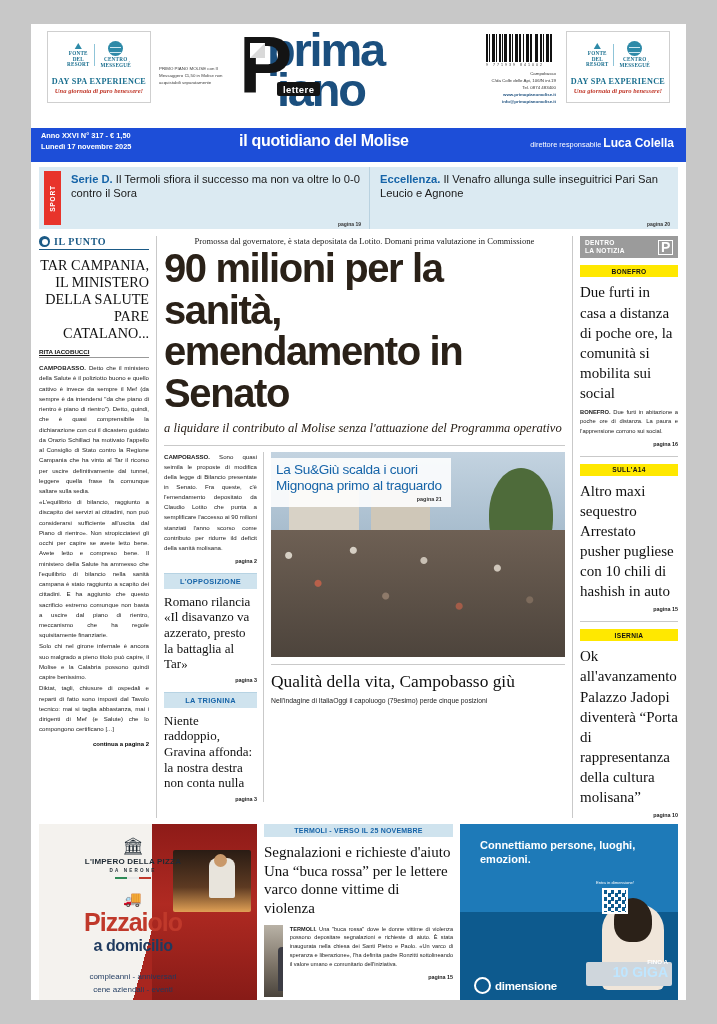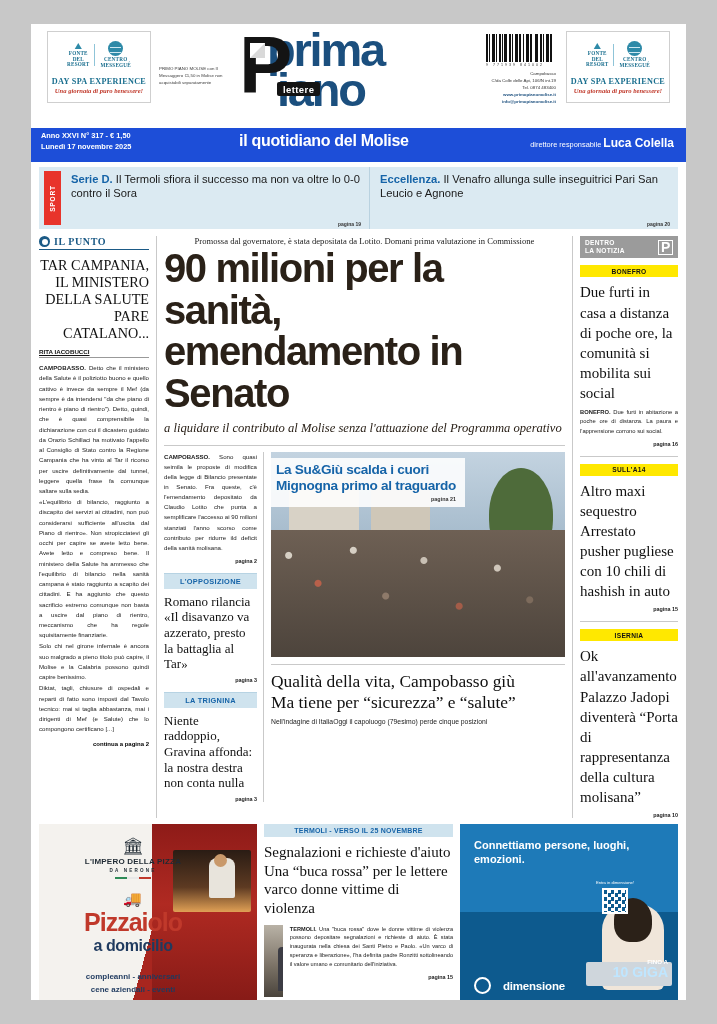--- a/index.html
+++ b/index.html
@@ -213,21 +213,21 @@
       radial-gradient(circle at 64% 60%, #a35c48 0 3px, transparent 4px),
       radial-gradient(circle at 77% 30%, #cfc6ba 0 3px, transparent 4px),
       radial-gradient(circle at 88% 55%, #7d6b5c 0 3px, transparent 4px),
       linear-gradient(#6e6054, #4d443c);
   }
   .photo-overlay {
     position: absolute; left: 0; top: 6px; padding: 4px 9px 5px 5px;
     background: rgba(255,255,255,.88);
   }
   .photo-overlay .t {
-    font-size: 13.6px; font-weight: bold; color: #1664a8;
+    font-size: 13.6px; font-weight: normal; color: #1664a8;
     line-height: 1.2; letter-spacing: -.3px;
   }
   .photo-overlay .p { font-size: 5.4px; font-weight: bold; text-align: right; color: #333; margin-top: 2px; }
 
   .qual {
     border-top: 1px solid #c9c9c9; margin-top: 7px; padding-top: 6px;
   }
   .qual-title {
     font-family: "Liberation Serif", serif; font-size: 17.4px;
     line-height: 1.22; color: #111;
@@ -289,21 +289,21 @@
     position: absolute; left: 34px; top: 14px; width: 120px; text-align: center;
   }
   .pz-col-icon { font-size: 17px; color: #1f2a33; line-height: 1; }
   .pz-brand { font-size: 8px; font-weight: bold; color: #1f2a33; letter-spacing: .2px; margin-top: 2px; }
   .pz-brand2 { font-size: 4.6px; font-weight: bold; color: #1f2a33; letter-spacing: 2.2px; margin-top: 2px; }
   .pz-flag { width: 36px; height: 2px; margin: 4px auto 0;
     background: linear-gradient(90deg, #2e8b57 33%, #e8e8e8 33% 66%, #c0392b 66%); }
   .pz-truck { font-size: 15px; color: #c0392b; margin-top: 12px; line-height: 1; }
   .pz-main { font-size: 25px; font-weight: bold; color: #c0392b; letter-spacing: -1px; line-height: 1; margin-top: 4px; }
   .pz-main2 { font-size: 16px; font-weight: bold; color: #1f3a5f; letter-spacing: -.4px; margin-top: 2px; }
-  .pz-list { font-size: 8px; font-weight: bold; color: #1f3a5f; line-height: 1.6; margin-top: 16px; }
+  .pz-list { font-size: 8px; font-weight: normal; color: #1f3a5f; line-height: 1.6; margin-top: 16px; }
 
   .termoli { flex: 1; padding: 0 7px; }
   .tbar {
     background: #cfe3ee; color: #1664a8; text-align: center;
     font-size: 7px; font-weight: bold; padding: 3px 0; letter-spacing: .2px;
   }
   .t-title {
     font-family: "Liberation Serif", serif; font-size: 15px;
     line-height: 1.24; color: #111; margin-top: 6px;
   }
@@ -318,21 +318,21 @@
     background:#3c3c44; border-radius:4px 4px 0 0;
   }
   .t-body { flex: 1; font-size: 5.6px; line-height: 1.6; text-align: justify; color: #1a1a1a; }
 
   .dimen {
     width: 218px; height: 200px; position: relative; overflow: hidden;
     background: linear-gradient(#1e7ab8 0 44%, #0d5a8e 44% 100%);
     color: #fff;
   }
   .dimen .slogan {
-    position: absolute; left: 14px; top: 14px; width: 170px;
+    position: absolute; left: 20px; top: 14px; width: 170px;
     font-size: 11px; font-weight: bold; line-height: 1.3;
   }
   .dimen .personwrap {
     position: absolute; right: 0; bottom: 34px; width: 118px; height: 112px;
     overflow: hidden;
   }
   .dimen .person {
     position: absolute; right: 14px; bottom: 0; width: 62px; height: 86px;
     background: #f0e6da; border-radius: 26px 26px 6px 6px;
   }
@@ -347,21 +347,21 @@
   .dimen .qrbox {
     position: absolute; left: 134px; top: 56px;
     width: 42px; text-align: center;
   }
   .dimen .qrlabel { font-size: 4.2px; line-height: 1.3; margin-bottom: 2px; }
   .dimen .qr { width: 26px; height: 26px; background:
       repeating-conic-gradient(#fff 0 25%, #0d5a8e 0 50%) 0 0/7px 7px;
     margin: 0 auto; border: 2px solid #fff; }
   .dimen .logo {
     position: absolute; left: 14px; bottom: 30px;
-    display: flex; align-items: center; gap: 12px;
+    display: flex; align-items: center; gap: 4px;
   }
   .dimen .logo-dot {
     width: 17px; height: 17px; border-radius: 50%;
     border: 2.4px solid #fff;
   }
   .dimen .logo-txt { font-size: 11.5px; font-weight: bold; letter-spacing: -.2px; }
   .dimen .offer {
     position: absolute; right: 10px; bottom: 44px; text-align: right;
   }
   .dimen .offer .a { font-size: 6.2px; font-weight: bold; }
@@ -575,21 +575,20 @@
             <div class="photo-overlay">
               <div class="t">La Su&amp;Giù scalda i cuori</div>
               <div class="t">Mignogna primo al traguardo</div>
               <div class="p">pagina 21</div>
             </div>
           </div>
 
           <div class="qual">
             <div class="qual-title">
               <div>Qualità della vita, Campobasso giù</div>
-              <div>Ma tiene per “sicurezza” e “salute”</div>
             </div>
             <div class="qual-sub">Nell'indagine di ItaliaOggi il capoluogo (79esimo) perde cinque posizioni</div>
           </div>
         </div>
 
       </div>
     </div>
 
     <div class="col-right">
       <div class="dentro">

